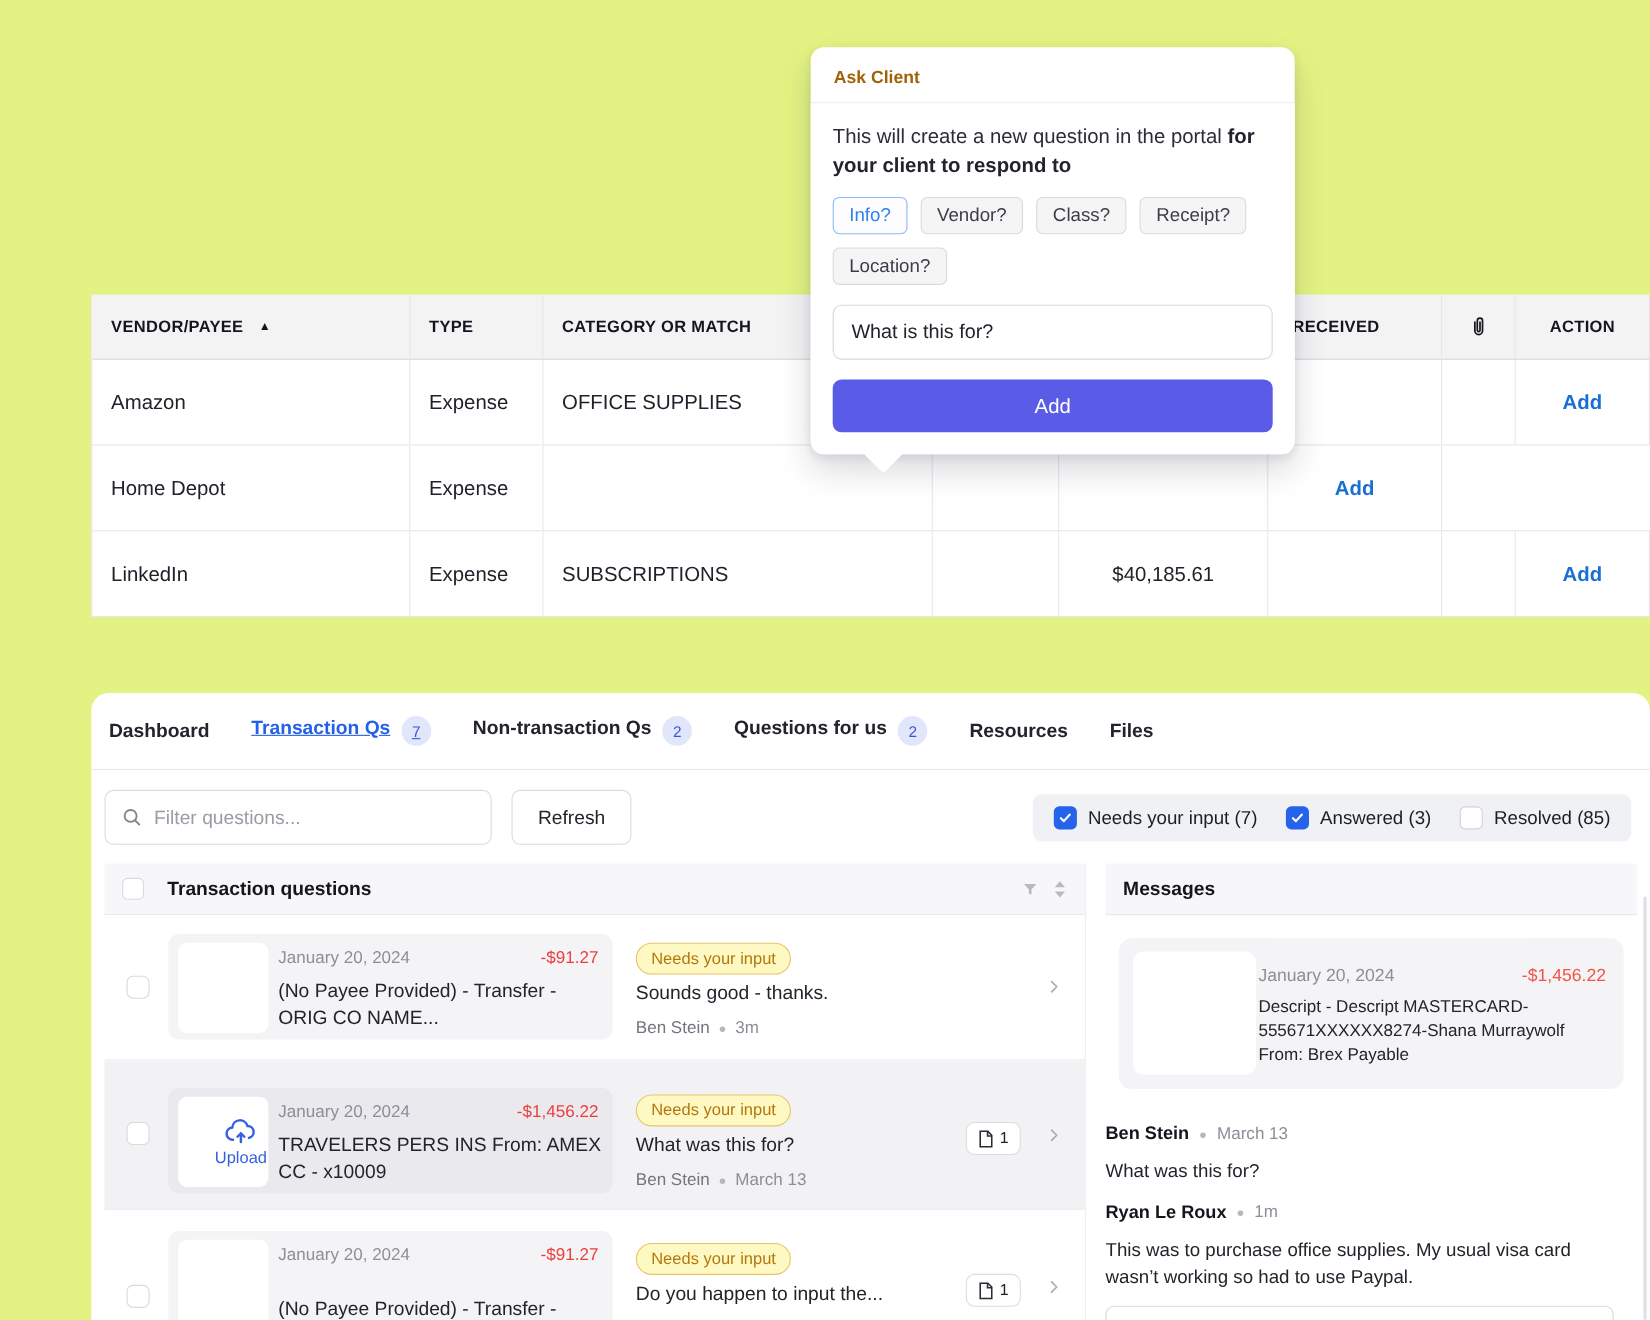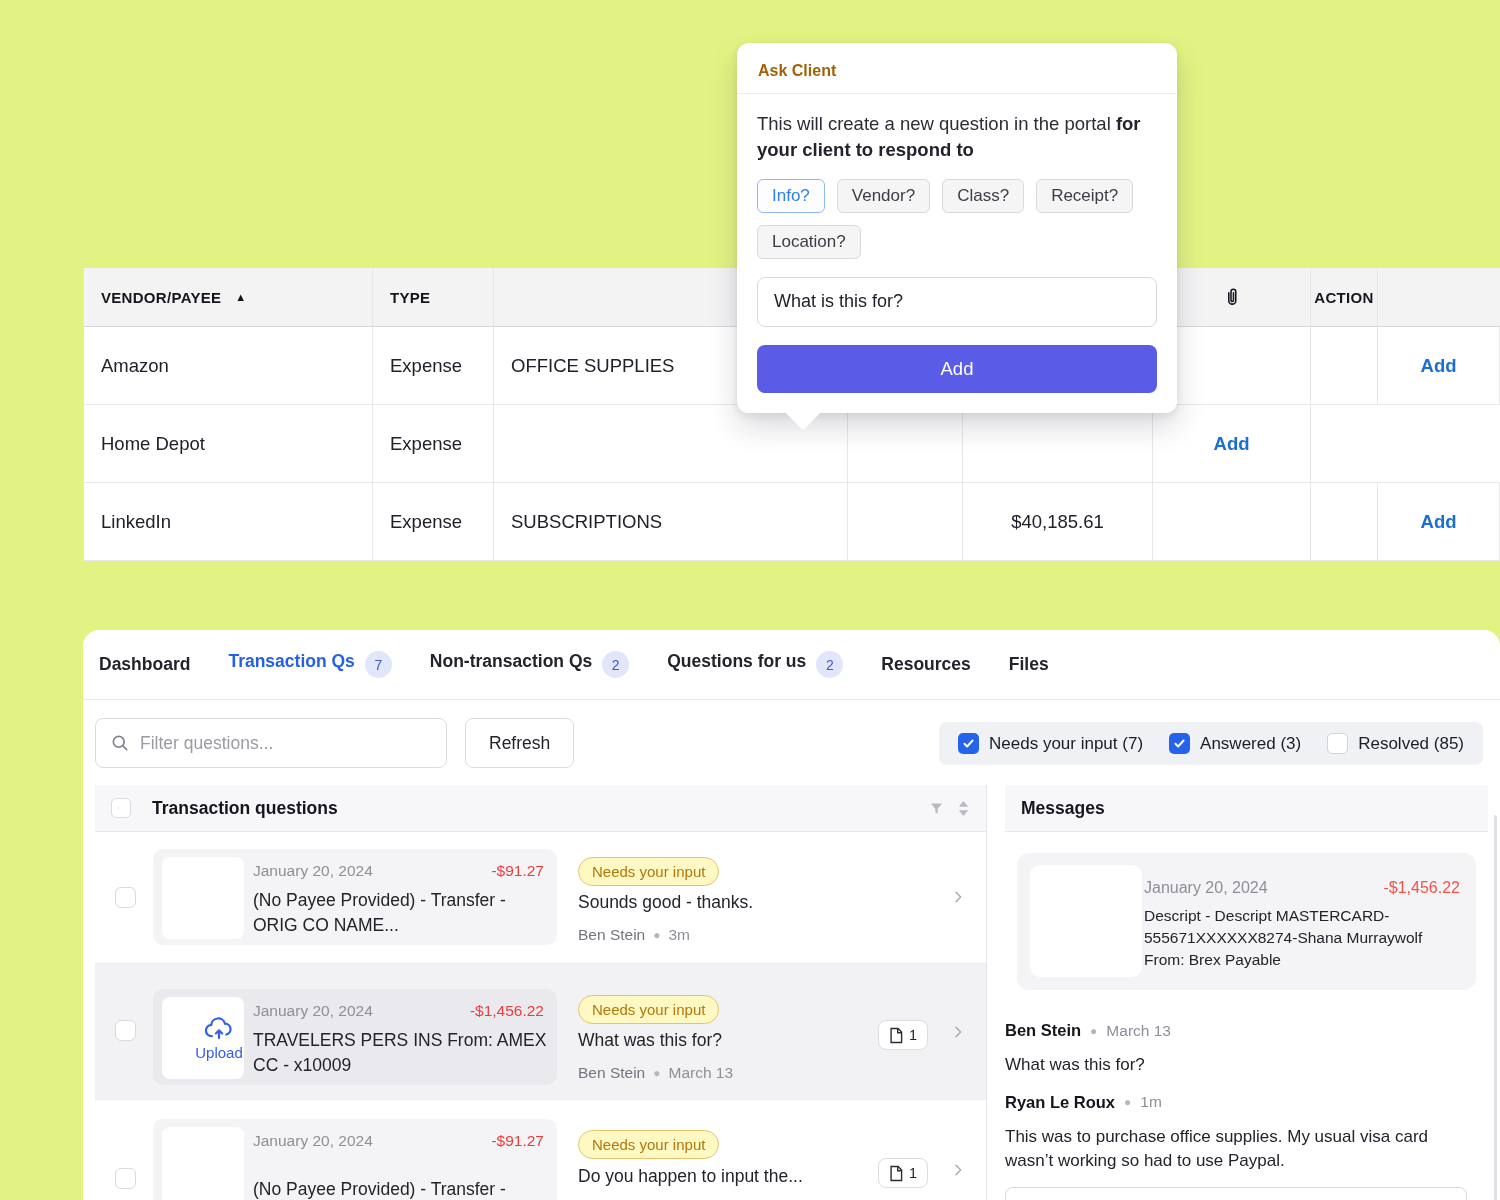--- a/index.html
+++ b/index.html
@@ -34,21 +34,21 @@
   .chips { display:flex; flex-wrap:wrap; gap:12px; margin-top:15px; }
   .chip { padding:6px 14px; border-radius:6px; background:#f5f5f6; border:1px solid #dadade; color:#3c3c46; font-size:17px; cursor:pointer; }
   .chip.active { background:#fdfdff; border:1px solid #8fbaf5; color:#2f80ef; }
   .pop-input { margin-top:18px; width:100%; height:50px; border:1px solid #d8d8de; border-radius:8px; padding:0 16px; font-size:18px; color:#22222c; font-family:"Liberation Sans",sans-serif; }
   .pop-add { margin-top:18px; width:100%; height:48px; background:#5a5ce8; border:none; border-radius:8px; color:#fff; font-size:18.5px; font-family:"Liberation Sans",sans-serif; cursor:pointer; }
 
   
   .sheet { position:absolute; left:83px; top:630px; width:1417px; height:570px; background:#fff; border-radius:16px 16px 0 0; z-index:10; }
   .tabbar { height:70px; display:flex; align-items:center; gap:38px; padding:0 16px; border-bottom:1px solid #e9e9ed; }
   .tab { display:flex; align-items:flex-start; font-size:17.5px; font-weight:700; color:#23232c; cursor:pointer; white-space:nowrap; }
-  .tab.active { color:#2560e8; }
+  .tab.active { color:#2560e8;text-decoration:underline; }
   .tab-badge { margin-left:10px; min-width:27px; height:27px; padding:0 6px; border-radius:14px; background:#e2e6fa; color:#3a56d4; font-size:14px; font-weight:400; display:inline-flex; align-items:center; justify-content:center; }
 
   .filter-input { position:absolute; left:12px; top:88px; width:352px; height:50px; border:1px solid #dbdbe0; border-radius:8px; display:flex; align-items:center; padding:0 14px; background:#fff; }
   .filter-input input { border:none; outline:none; margin-left:10px; flex:1; font-size:17.5px; color:#22222c; font-family:"Liberation Sans",sans-serif; }
   .filter-input input::placeholder { color:#9b9ba5; }
   .refresh-btn { position:absolute; left:382px; top:88px; height:50px; padding:0 23px; border:1px solid #dbdbe0; border-radius:8px; background:#fff; font-size:17.5px; color:#23232c; font-family:"Liberation Sans",sans-serif; cursor:pointer; }
   .filter-group { position:absolute; right:17px; top:92px; height:43px; background:#f0f1f4; border-radius:8px; display:flex; align-items:center; gap:26px; padding:0 19px; }
   .fg-item { display:flex; align-items:center; gap:10px; cursor:pointer; }
   .fg-item .label { font-size:17px; color:#1c1c26; }
   .cbx { width:21px; height:21px; border-radius:5px; display:flex; align-items:center; justify-content:center; }
@@ -108,20 +108,23 @@
   <div class="bank-table">
     <div class="bt-row bt-head">
       <div class="bt-cell">
         <span>VENDOR/PAYEE</span>
         <span class="sort-asc">▲</span>
       </div>
       <div class="bt-cell">
           <span>TYPE</span>
         </div>
       <div class="bt-cell">
+          <span>CATEGORY OR MATCH</span>
+        </div>
+      <div class="bt-cell">
           <span></span>
         </div>
       <div class="bt-cell">
           <span></span>
         </div>
       <div class="bt-cell rec-head">
           <span>RECEIVED</span>
         </div>
       <div class="bt-cell center clip">
         <span>

